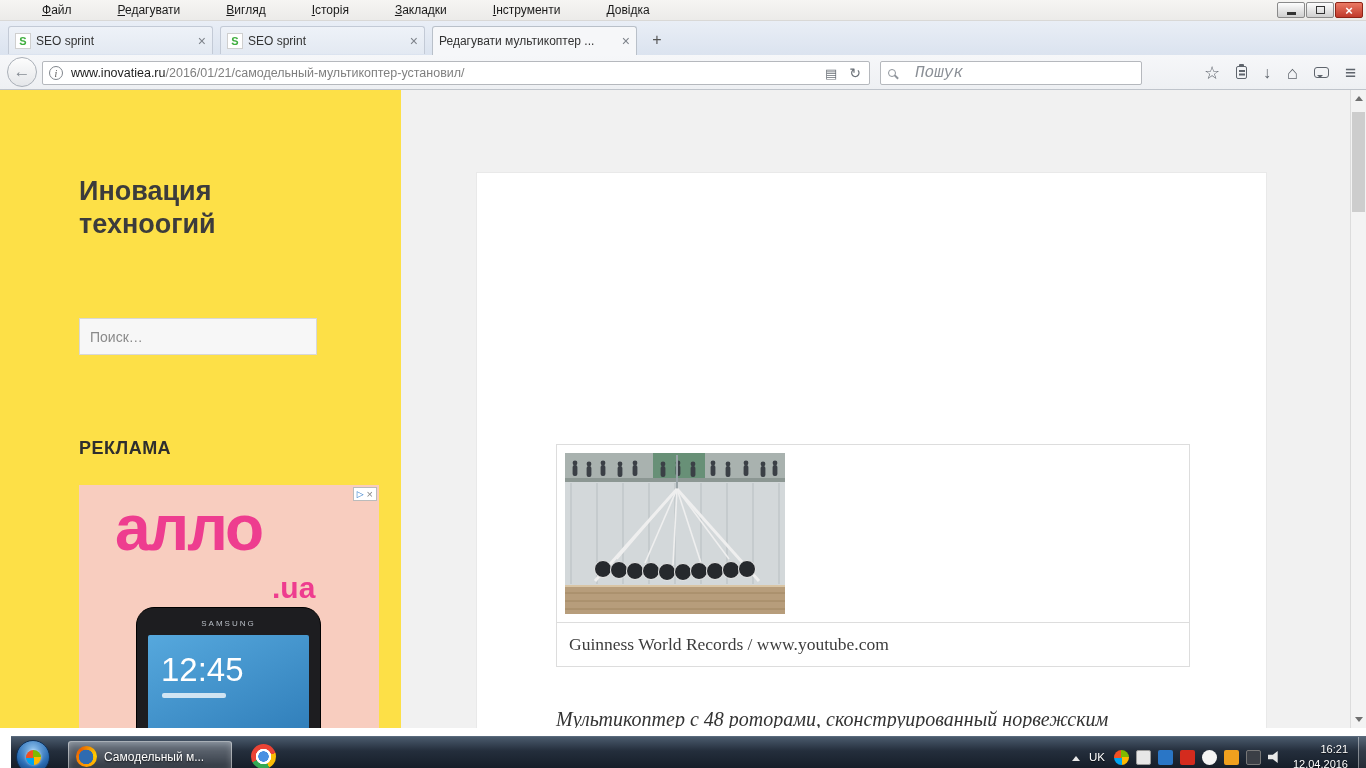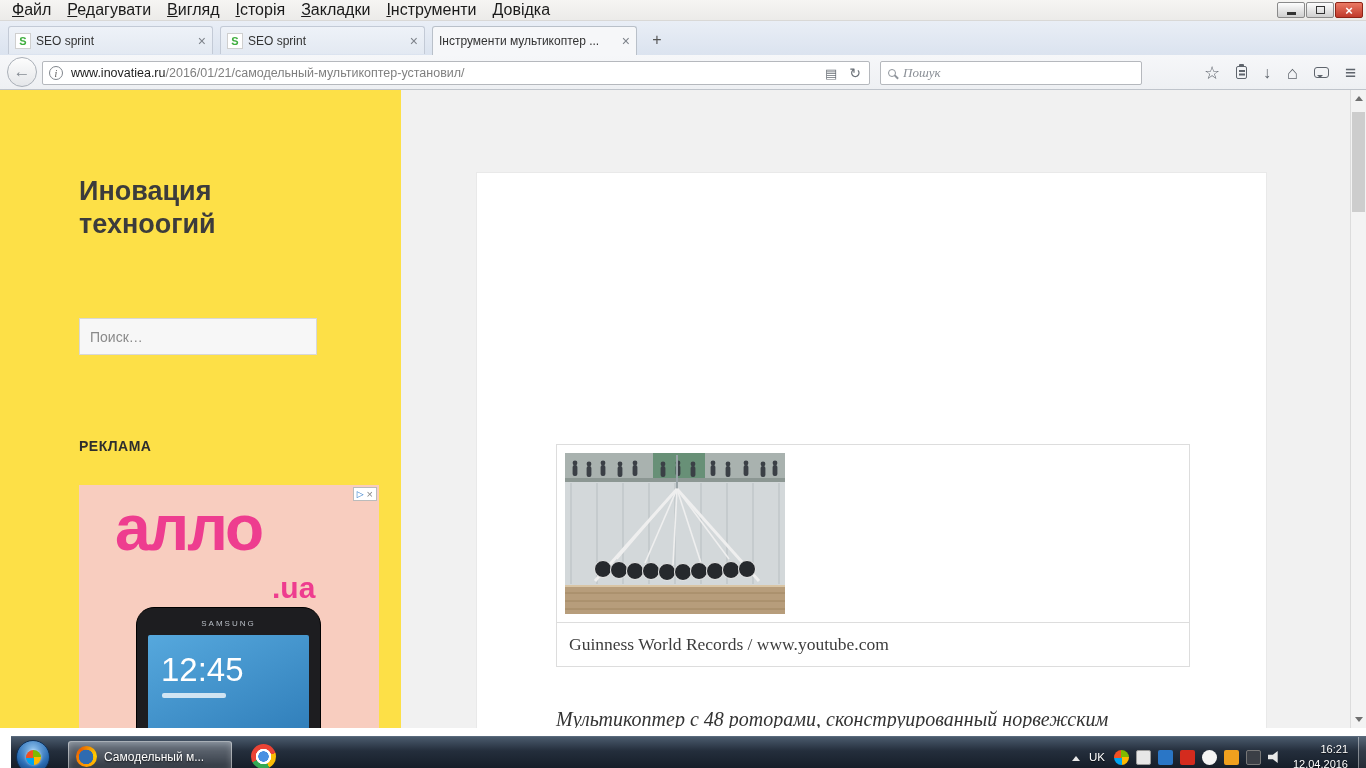--- a/index.html
+++ b/index.html
@@ -4,21 +4,21 @@
 <style>
   * { margin:0; padding:0; box-sizing:border-box; }
   html,body { width:1366px; height:768px; overflow:hidden; }
   body { font-family:"Liberation Sans", sans-serif; }
   .screen { position:relative; width:1366px; height:768px; background:#fff; overflow:hidden; }
 
   
   .menubar { position:absolute; top:0; left:0; right:0; height:21px;
              background:linear-gradient(#f6f5f3,#ecebe9); border-bottom:1px solid #d9d8d6;
              display:flex; align-items:center; padding-left:4px; }
-  .menu-item { display:inline-block; font-size:16px; color:#1a1a1a; padding:2px 8px; cursor:default; }
+  .menu-item { display:inline-block; font-size:12px; color:#1a1a1a; padding:2px 8px; cursor:default;margin-left:30px; }
   .menu-item::first-letter { text-decoration:underline; }
   .win-controls { position:absolute; top:2px; right:3px; display:flex; gap:1px; }
   .win-btn { width:28px; height:16px; border:1px solid #8a8a8a; border-radius:2px;
              background:linear-gradient(#fdfdfd,#cfcfcf); display:flex; align-items:center; justify-content:center; }
   .win-btn .dash { width:9px; height:3px; background:#333; margin-top:7px; }
   .win-btn .box  { width:9px; height:8px; border:1.5px solid #333; }
   .win-btn.close { background:linear-gradient(#ea7a64,#c0392b); border-color:#8e2417;
                    color:#fff; font-size:13px; font-weight:bold; line-height:1; }
 
   
@@ -53,22 +53,22 @@
   .url-host { color:#1c1c1c; }
   .url-path { color:#808archive080; color:#808080; }
   .urlbar-right { display:flex; align-items:center; gap:12px; flex:none; padding-right:2px; }
   .reader-icon { font-size:13px; color:#6a7077; line-height:1; }
   .reload-icon { font-size:14px; color:#6a7077; line-height:1; }
   .searchbar { position:absolute; left:880px; top:6px; width:262px; height:24px; background:#fff;
                border:1px solid #b5b8bd; border-radius:2px; display:flex; align-items:center; padding:0 7px; }
   .icon-search { width:8px; height:8px; border:1.5px solid #8e949b; border-radius:50%; position:relative; flex:none; }
   .icon-search::after { content:""; position:absolute; width:5px; height:1.5px; background:#8e949b;
                         transform:rotate(45deg); right:-4px; bottom:-1px; }
-  .search-input { border:none; outline:none; flex:1; margin-left:7px; font-size:13px;
-                  font-family:Liberation Serif, serif; background:transparent; }
+  .search-input { border:none; outline:none; flex:1; margin-left:19px; font-size:16px;
+                  font-family:Liberation Mono, monospace; background:transparent; }
   .search-input::placeholder { color:#8a8f96; font-style:italic; }
   .nav-icons { position:absolute; right:10px; top:0; height:35px; display:flex; align-items:center; gap:16px; }
   .nav-icon { color:#5f656d; font-size:16px; line-height:1; display:flex; align-items:center; justify-content:center; }
   .icon-clipboard { position:relative; width:11px; height:13px; border:1.5px solid #5f656d; border-radius:2px; }
   .icon-clipboard::before { content:""; position:absolute; top:-3px; left:2px; width:5px; height:3px;
                             background:#5f656d; border-radius:1px; }
   .icon-clipboard::after { content:""; position:absolute; left:1.5px; top:3px; width:6px; height:1.5px;
                            background:#5f656d; box-shadow:0 3.5px 0 #5f656d; }
   .icon-chat { position:relative; width:15px; height:11px; border:1.5px solid #5f656d; border-radius:3px; }
   .icon-chat::after { content:""; position:absolute; left:2px; bottom:-4px; width:0; height:0;
@@ -77,21 +77,21 @@
 
   
   .viewport { position:absolute; top:90px; left:0; right:0; bottom:40px; background:#f1f1f1; overflow:hidden; }
   .sidebar { position:absolute; left:0; top:0; width:401px; height:100%; background:#fde047; }
   .site-title { position:absolute; left:79px; top:85px; width:250px; font-size:27px; font-weight:bold;
                 color:#3c3c3c; line-height:1.22; }
   .sidebar-search { position:absolute; left:79px; top:228px; width:238px; height:37px; }
   .sidebar-search input { width:100%; height:100%; background:#f7f7f7; border:1px solid #d8d8d8;
                           padding:12px 10px; font-size:14px; font-family:"Liberation Sans",sans-serif; color:#555; outline:none; }
   .sidebar-search input::placeholder { color:#8a8a8a; }
-  .ads-heading { position:absolute; left:79px; top:348px; font-size:14px; font-weight:bold;
+  .ads-heading { position:absolute; left:79px; top:348px; font-size:18px; font-weight:bold;
                  letter-spacing:0.5px; color:#2e2e2e; }
   .ad { position:absolute; left:79px; top:395px; width:300px; height:333px; background:#f8cdbf; overflow:hidden; }
   .adchoices { position:absolute; top:2px; right:2px; height:14px; background:#fff; border:1px solid #bbb;
                display:flex; align-items:center; padding:0 3px; gap:3px; }
   .adc-i { color:#2573c6; font-size:9px; line-height:1; }
   .adc-x { color:#888; font-size:11px; line-height:1; }
   .ad-brand { position:absolute; left:36px; top:6px; font-size:64px; font-weight:bold; letter-spacing:-2px; color:#ee3d8f; }
   .ad-ua { position:absolute; left:193px; top:86px; font-size:30px; font-weight:bold; color:#ee3d8f; }
   .ad-phone { position:absolute; left:57px; top:122px; width:185px; height:320px; background:#1d1d20;
               border-radius:18px; border:1px solid #000; }
@@ -202,21 +202,21 @@
       <span class="tab-favicon">S</span>
       <span class="tab-label">SEO sprint</span>
       <span class="tab-close">×</span>
     </div>
     <div class="tab">
       <span class="tab-favicon">S</span>
       <span class="tab-label">SEO sprint</span>
       <span class="tab-close">×</span>
     </div>
     <div class="tab active">
-      <span class="tab-label">Інструменти мультикоптер ...</span>
+      <span class="tab-label">Редагувати мультикоптер ...</span>
       <span class="tab-close">×</span>
     </div>
     <div class="newtab-btn">+</div>
   </div>
 
   <div class="navbar">
     <div class="back-btn">
       <span>←</span>
     </div>
     <div class="urlbar">

